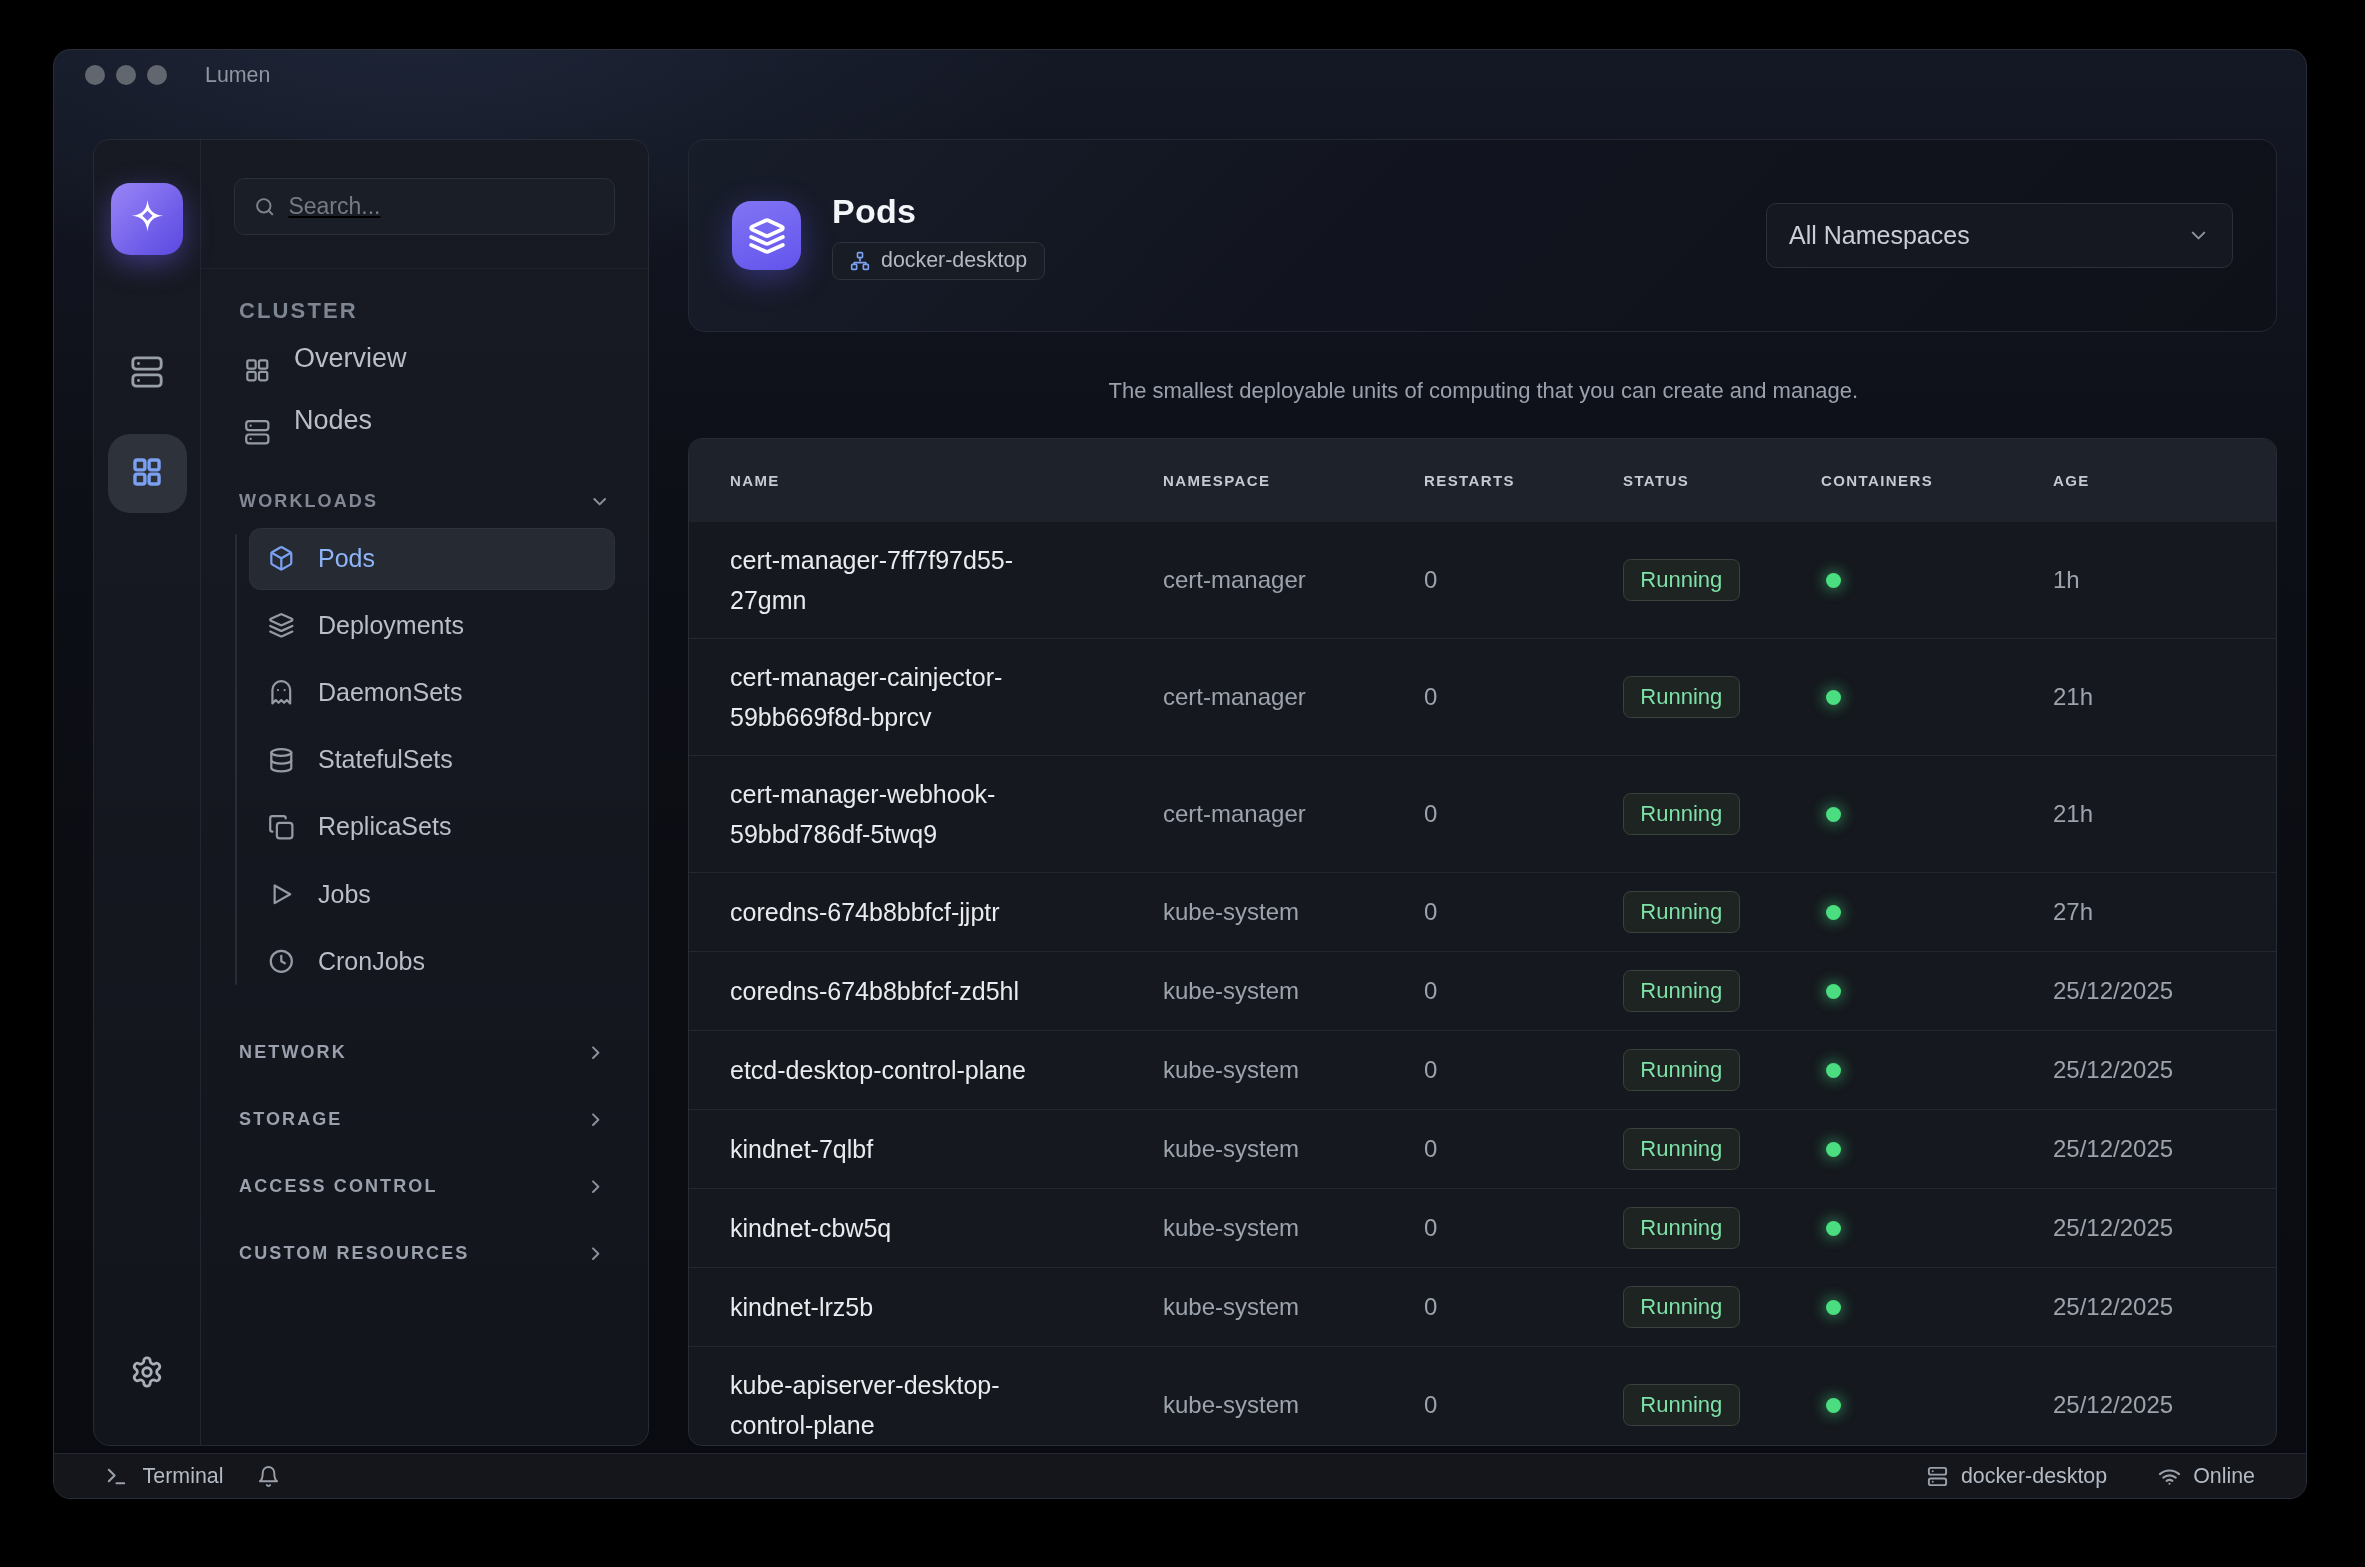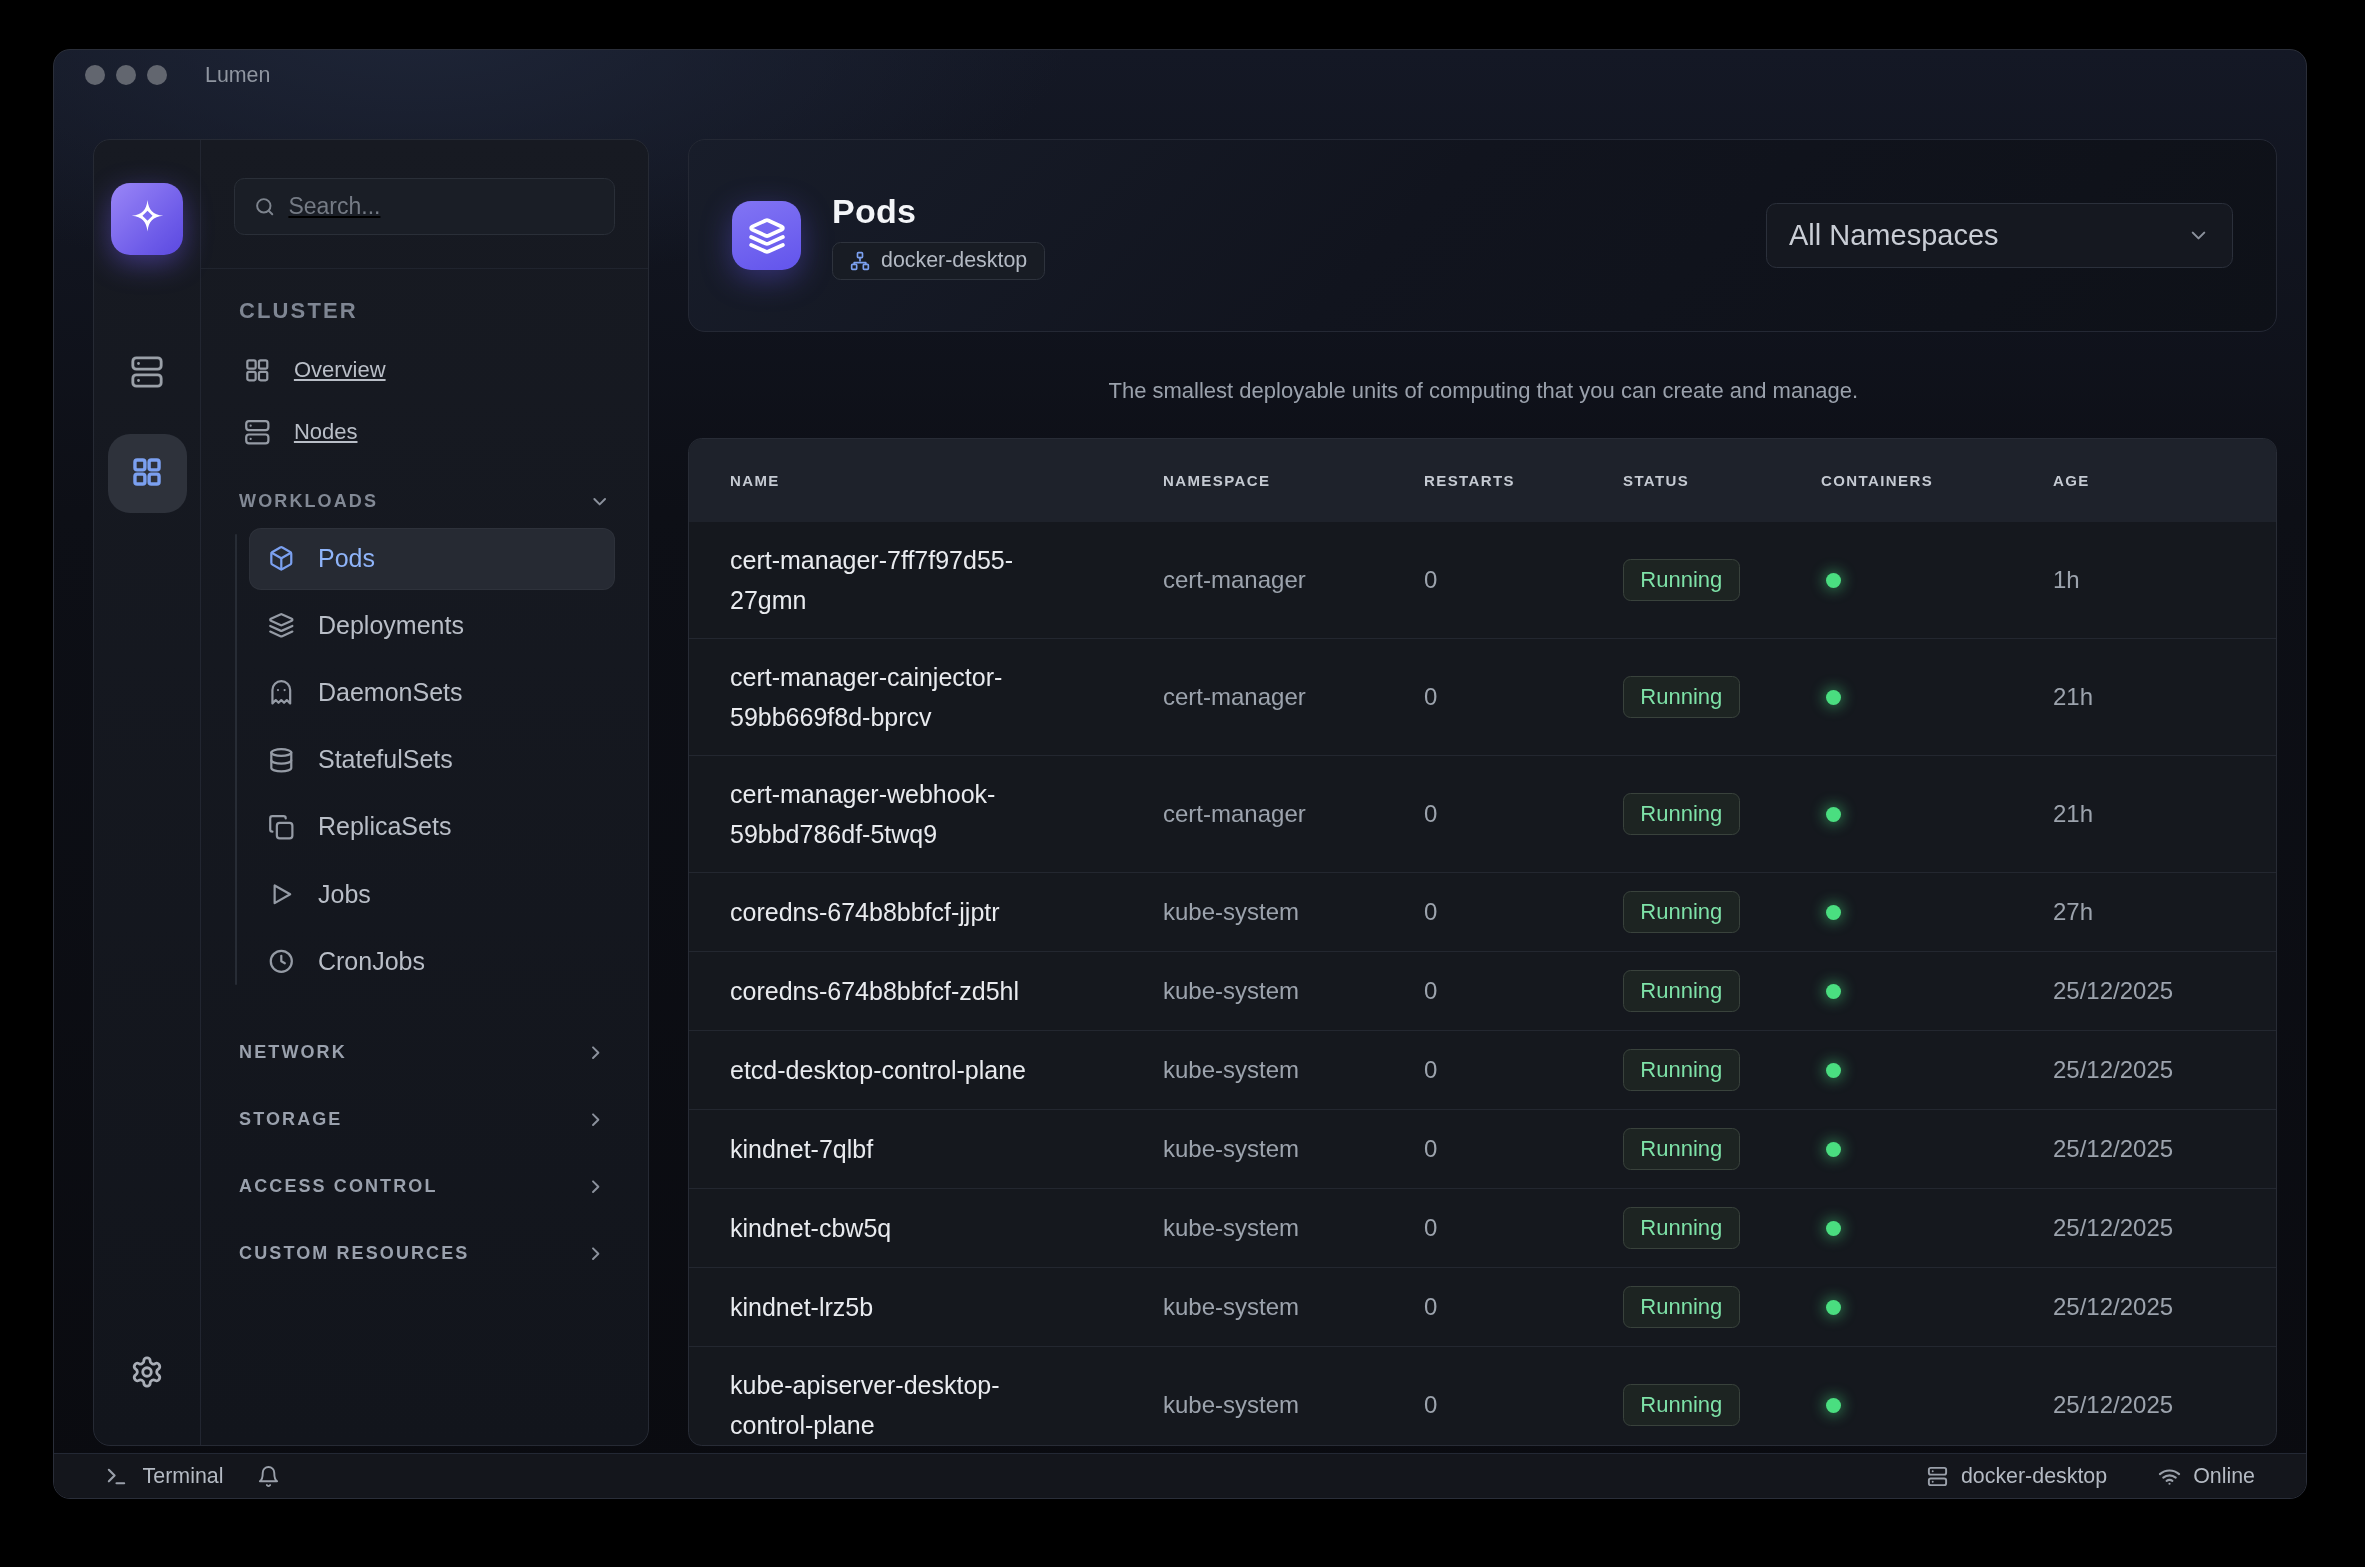--- a/index.html
+++ b/index.html
@@ -40,22 +40,22 @@
   .nav { flex:1; min-width:0; display:flex; flex-direction:column; padding:38px 33px 34px; }
   .searchbox { height:57px; flex:none; border-radius:10.3px; border:0.9px solid #2a2f38;
     background:#1a1e26; display:flex; align-items:center; gap:13px; padding:0 19px;text-decoration:underline; }
   .searchbox .icn { color:#7d838d; } .searchbox .icn svg { width:21.4px; height:21.4px; display:block; }
   .search-ph { font-size:23px; color:#757b85; }
   .nav-divider { height:0.9px; background:#20242e; margin:33px -33px 0; flex:none; }
 
   .section-label { margin:29px 0 0 5.1px; font-size:22px; font-weight:bold;
     letter-spacing:2.1px; color:#7f8693; }
   .nav-list { margin-top:19px; display:flex; flex-direction:column; gap:6.9px; }
-  .nav-item { height:55px; display:flex; align-items:center; gap:23px; padding:0 10.3px;
-    font-size:22px; color:#b9bec7; border-radius:10.3px;text-decoration:underline; }
+  .nav-item { height:55px; display:flex; gap:23px; padding:0 10.3px;
+    font-size:27px; color:#b9bec7; border-radius:10.3px; }
   .nav-item .icn { color:#959ba5; display:grid; place-items:center; }
   .nav-item .icn svg { width:26.6px; height:26.6px; }
 
   .section-header { margin-top:31px; display:flex; align-items:center; justify-content:space-between;
     padding:0 5.1px 0 5.1px; }
   .section-header .lbl { font-size:18px; font-weight:bold; letter-spacing:2.1px; color:#828995; }
   .chev { color:#8b919c; display:grid; place-items:center; } .chev svg { width:21.4px; height:21.4px; }
 
   .sublist { margin-top:15.4px; position:relative; padding-left:15.4px;
     display:flex; flex-direction:column; gap:5.1px; }
@@ -84,21 +84,21 @@
   .tile svg { width:38px; height:38px; }
   .title-block { margin-left:31px; }
   .page-title { font-size:34px; font-weight:bold; color:#f3f5f8; letter-spacing:0.3px; }
   .ctx-badge { margin-top:11px; display:inline-flex; align-items:center; gap:11px; height:38px;
     padding:0 17px; border-radius:8.6px; border:0.9px solid #2e333d; background:#181c24;
     font-size:21.4px; color:#b3b9c3; }
   .ctx-badge .icn { color:#7ba0f0; } .ctx-badge .icn svg { width:20px; height:20px; display:block; }
   .hspacer { flex:1; }
   .ns-dropdown { width:467px; height:65px; border-radius:10.3px; border:0.9px solid #2b303b;
     background:#151820; display:flex; align-items:center; justify-content:space-between;
-    padding:0 22px; font-size:29px; color:#c9cdd5; }
+    padding:0 22px; font-size:25px; color:#c9cdd5; }
 
   .description { margin:46px 0 0 1.7px; font-size:22px; color:#9aa1ac; flex:none;text-align:center; }
 
   .table-card { margin-top:34px; flex:1; min-height:0; border-radius:13.7px; border:0.9px solid #282c36;
     background:#15181e; overflow:hidden; display:flex; flex-direction:column; }
   .tgrid { display:grid; grid-template-columns:433px 261px 199px 198px 232px 1fr; padding-left:41px; }
   .thead { height:83px; flex:none; align-items:center; background:#1e222b;
     font-size:15px; font-weight:bold; letter-spacing:1.4px; color:#c5cad2; }
   .rows { flex:1; min-height:0; overflow:hidden; display:flex; flex-direction:column; }
   .trow { align-items:center; border-top:0.9px solid #232730; min-height:79px; padding-top:18px; padding-bottom:18px; flex:none; }

